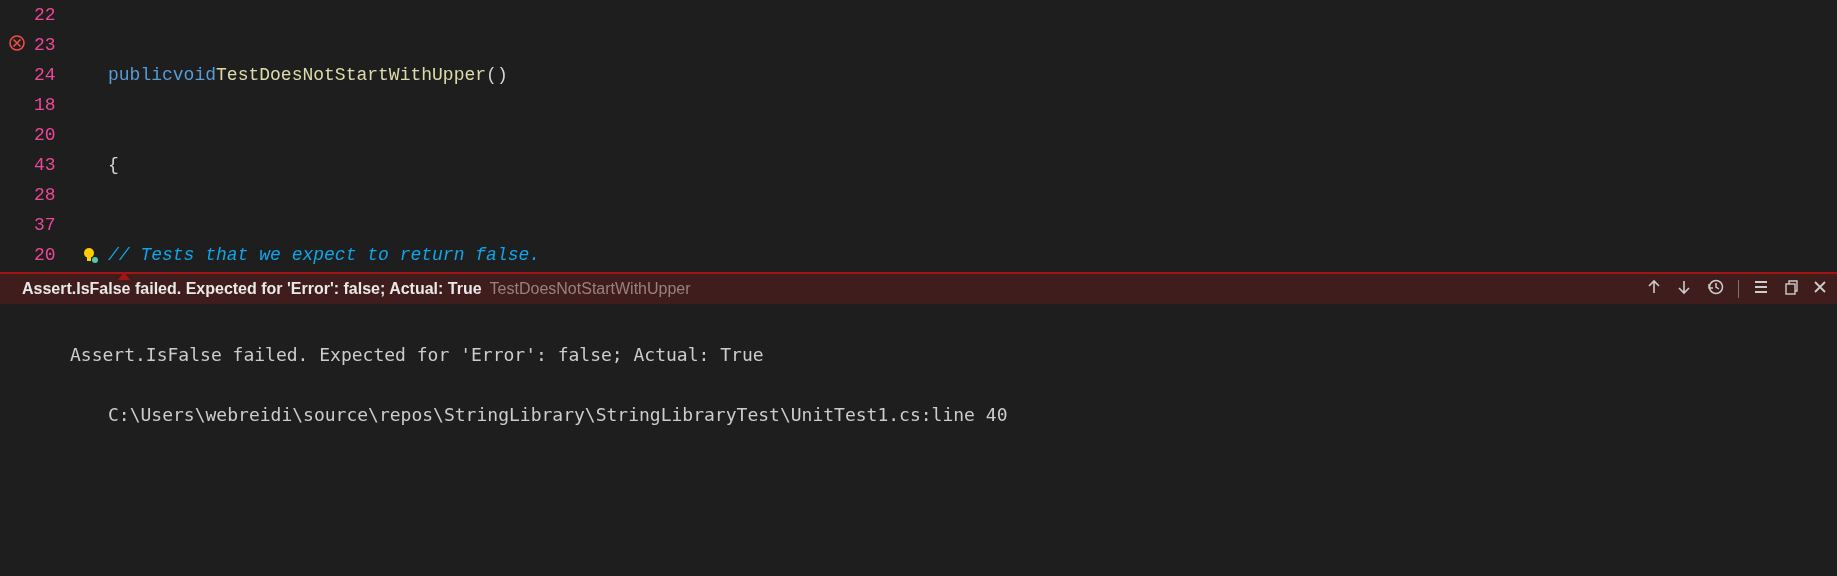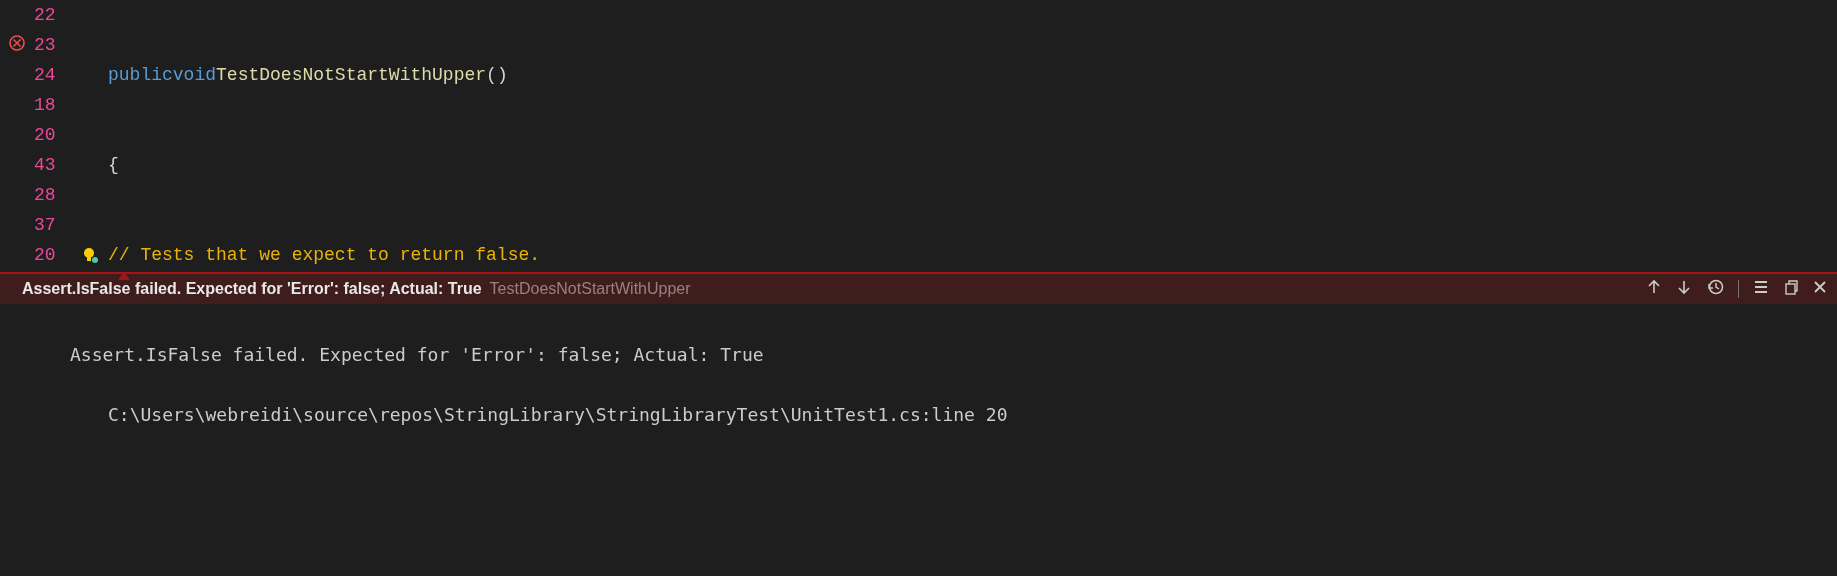--- a/index.html
+++ b/index.html
@@ -7,21 +7,21 @@
   .editor { display: flex; height: 272px; background: #1e1e1e; }
   .gutter { width: 108px; display: flex; flex-direction: column; user-select: none; }
   .gutter-row { display: flex; height: 30px; align-items: center; }
   .gutter-icon { width: 34px; text-align: center; }
   .line-no { color: #ec4899; text-align: left; width: 40px; padding-right: 6px; }
   .glyph { width: 32px; text-align: center; }
   .code { flex: 1; padding-left: 0; white-space: pre; line-height: 30px; overflow: hidden; }
   .code-line { height: 30px; display: flex; align-items: flex-end; }
   .kw { color: #569cd6; }
   .method { color: #dcdcaa; }
-  .comment { color: #eab308; }
+  .comment { color: #0ea5e9; font-style: italic; }
   .punct { color: #d4d4d4; }
   .error-circle { stroke:#f14c4c; stroke-width:1.6; fill:none;}
   .lightbulb svg { vertical-align: middle; }
   
   .caret-line { border-top: 2px solid #a31515; height:0; position: relative;}
   .caret-tri { position:absolute; left:118px; top:-2px; width:0;height:0;border-left:6px solid transparent;border-right:6px solid transparent;border-bottom:8px solid #a31515;}
   
   .err-bar { background: #3f1d1d; height: 30px; display: flex; align-items: center; padding: 0 10px 0 22px; color:#cccccc; font-family: 'Segoe UI', sans-serif; font-size:16px;}
   .err-bar .bold { color:#e8e8e8; font-weight:600;}
   .err-bar .faded { color:#9a8080; margin-left:8px;}
@@ -131,15 +131,15 @@
           <path d="M6 5 V2 H14 V12 H12" stroke="#ccc" stroke-width="1.4" fill="none"></path>
         </svg></span>
     <span><svg width="14" height="14">
           <path d="M2 2 L12 12 M12 2 L2 12" stroke="#ccc" stroke-width="1.8"></path>
         </svg></span>
   </div>
 </div>
 
 <div class="trace">
 <div class="trace-line">Assert.IsFalse failed. Expected for 'Error': false; Actual: True</div>
-<div class="trace-line indent">C:\Users\webreidi\source\repos\StringLibrary\StringLibraryTest\UnitTest1.cs:line 20</div>
+<div class="trace-line indent">C:\Users\webreidi\source\repos\StringLibrary\StringLibraryTest\UnitTest1.cs:line 40</div>
 
 </div>
 
 </body></html>

